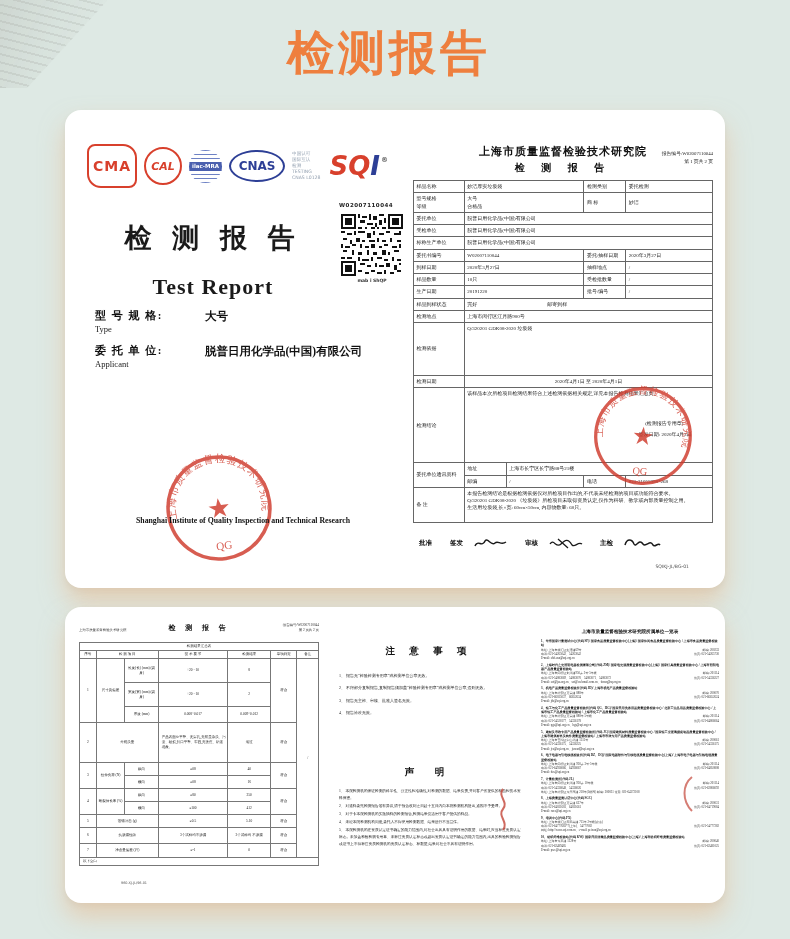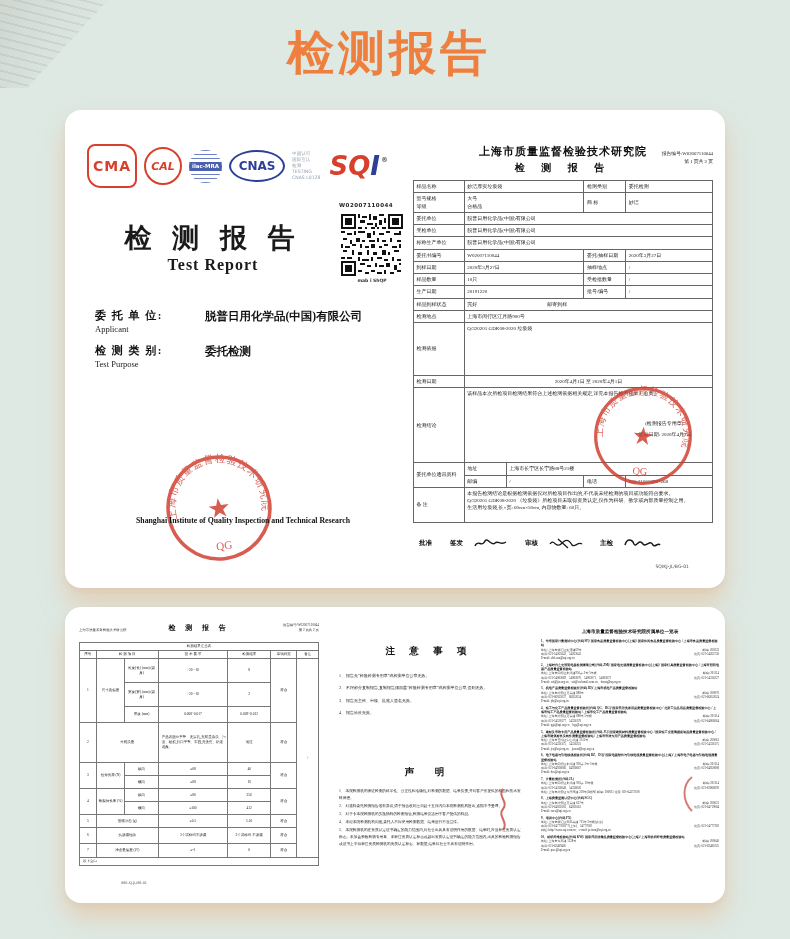--- a/index.html
+++ b/index.html
@@ -39,22 +39,22 @@
   .cert-text{font-size:4.6px;line-height:1.35;color:#93a0b0;font-family:"DejaVu Sans",sans-serif;}
   .logo-sqi{position:relative;font-family:"DejaVu Sans",sans-serif;font-weight:900;
     font-style:italic;font-size:26px;line-height:26px;margin-left:2px;}
   .sqi-s,.sqi-q{color:#d8402c;}
   .sqi-i{color:#2d3f96;}
   .sqi-reg{position:absolute;top:-6px;right:-8px;font-size:7px;color:#555;font-style:normal;}
   .w-code{position:absolute;left:262px;top:76px;font-size:5.5px;font-weight:bold;color:#222;
     font-family:"DejaVu Sans",sans-serif;letter-spacing:.5px;}
   .cover-title{position:absolute;left:18px;top:94px;width:236px;text-align:center;
     font-size:27px;font-weight:700;letter-spacing:7px;color:#1a1a1a;}
-  .cover-title-en{position:absolute;left:18px;top:130px;width:236px;text-align:center;
-    font-size:16px;font-weight:700;letter-spacing:1px;color:#1a1a1a;}
+  .cover-title-en{position:absolute;left:18px;top:148px;width:236px;text-align:center;
+    font-size:22px;font-weight:700;letter-spacing:1px;color:#1a1a1a;}
   .qr{position:absolute;right:4px;top:88px;width:66px;text-align:center;}
   .qr svg{width:62px;height:62px;display:block;margin:0 auto;}
   .qr-cap{font-size:4.5px;font-weight:bold;color:#333;margin-top:2px;
     font-family:"DejaVu Sans",sans-serif;}
   .fields{position:absolute;left:18px;top:182px;width:306px;}
   .field{display:flex;margin-bottom:9px;}
   .f-label{width:110px;flex:none;}
   .f-cn{font-size:11px;font-weight:bold;letter-spacing:1.5px;color:#111;}
   .f-en{font-size:8.5px;color:#222;margin-top:1px;}
   .f-val{font-size:11.5px;font-weight:bold;color:#111;padding-top:1px;}
@@ -249,36 +249,36 @@
               <rect x="23" y="27" width="2" height="1"></rect>
               <rect x="26" y="26" width="2" height="1"></rect>
           </g>
         </svg>
         <div class="qr-cap">mab i ShQP</div>
       </div>
 
       <div class="fields">
 
 
+          <div class="field">
+            <div class="f-label">
+              <div class="f-cn">型 号 规 格:</div>
+              <div class="f-en">Type</div>
+            </div>
+            <div class="f-val">大号</div>
+          </div>
 
           <div class="field">
             <div class="f-label">
               <div class="f-cn">委 托 单 位:</div>
               <div class="f-en">Applicant</div>
             </div>
             <div class="f-val">脱普日用化学品(中国)有限公司</div>
           </div>
 
-          <div class="field">
-            <div class="f-label">
-              <div class="f-cn">检 测 类 别:</div>
-              <div class="f-en">Test Purpose</div>
-            </div>
-            <div class="f-val">委托检测</div>
-          </div>
         </div>
 
       <svg class="stamp stamp1" viewBox="0 0 110 110">
         <circle cx="55" cy="55" r="50" fill="none" stroke="#cf3a2c" stroke-width="3.5"></circle>
         <defs>
             <path id="arcA" d="M 13 62 A 43 43 0 1 1 97 62" fill="none"></path>
           </defs>
         <text font-size="10" fill="#cf3a2c" letter-spacing="1"><textPath href="#arcA" startOffset="2">上海市质量监督检验技术研究院</textPath></text>
         <text x="55" y="64" text-anchor="middle" font-size="26" fill="#cf3a2c">★</text>
         <text x="55" y="96" text-anchor="middle" font-size="11" fill="#cf3a2c">QG</text>

